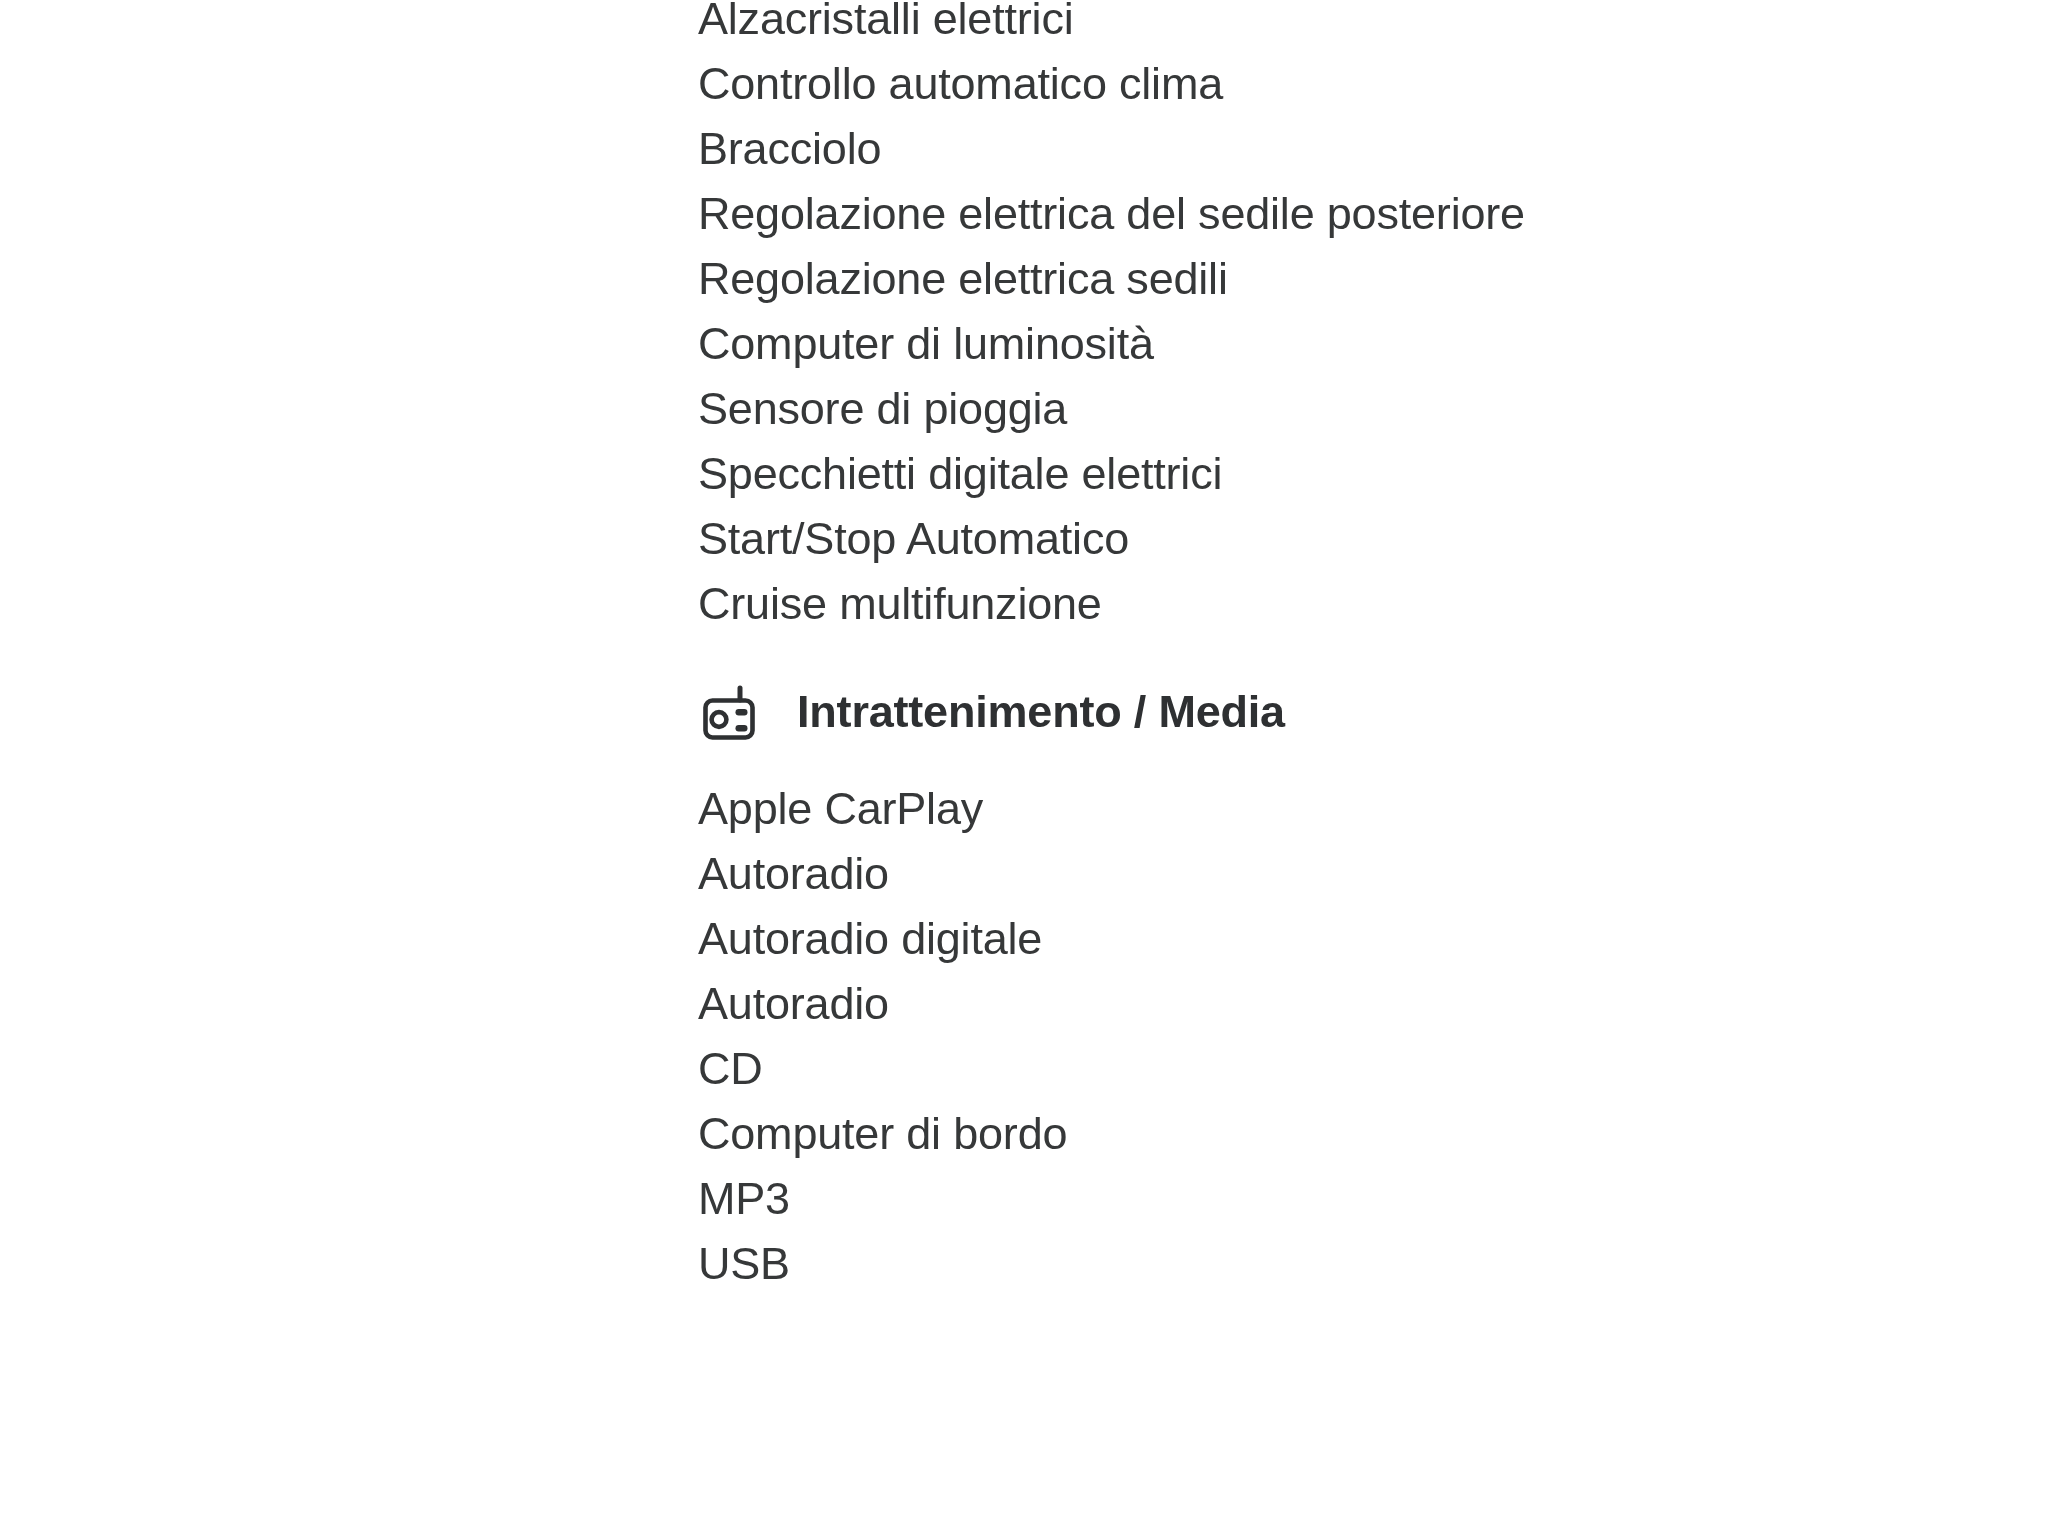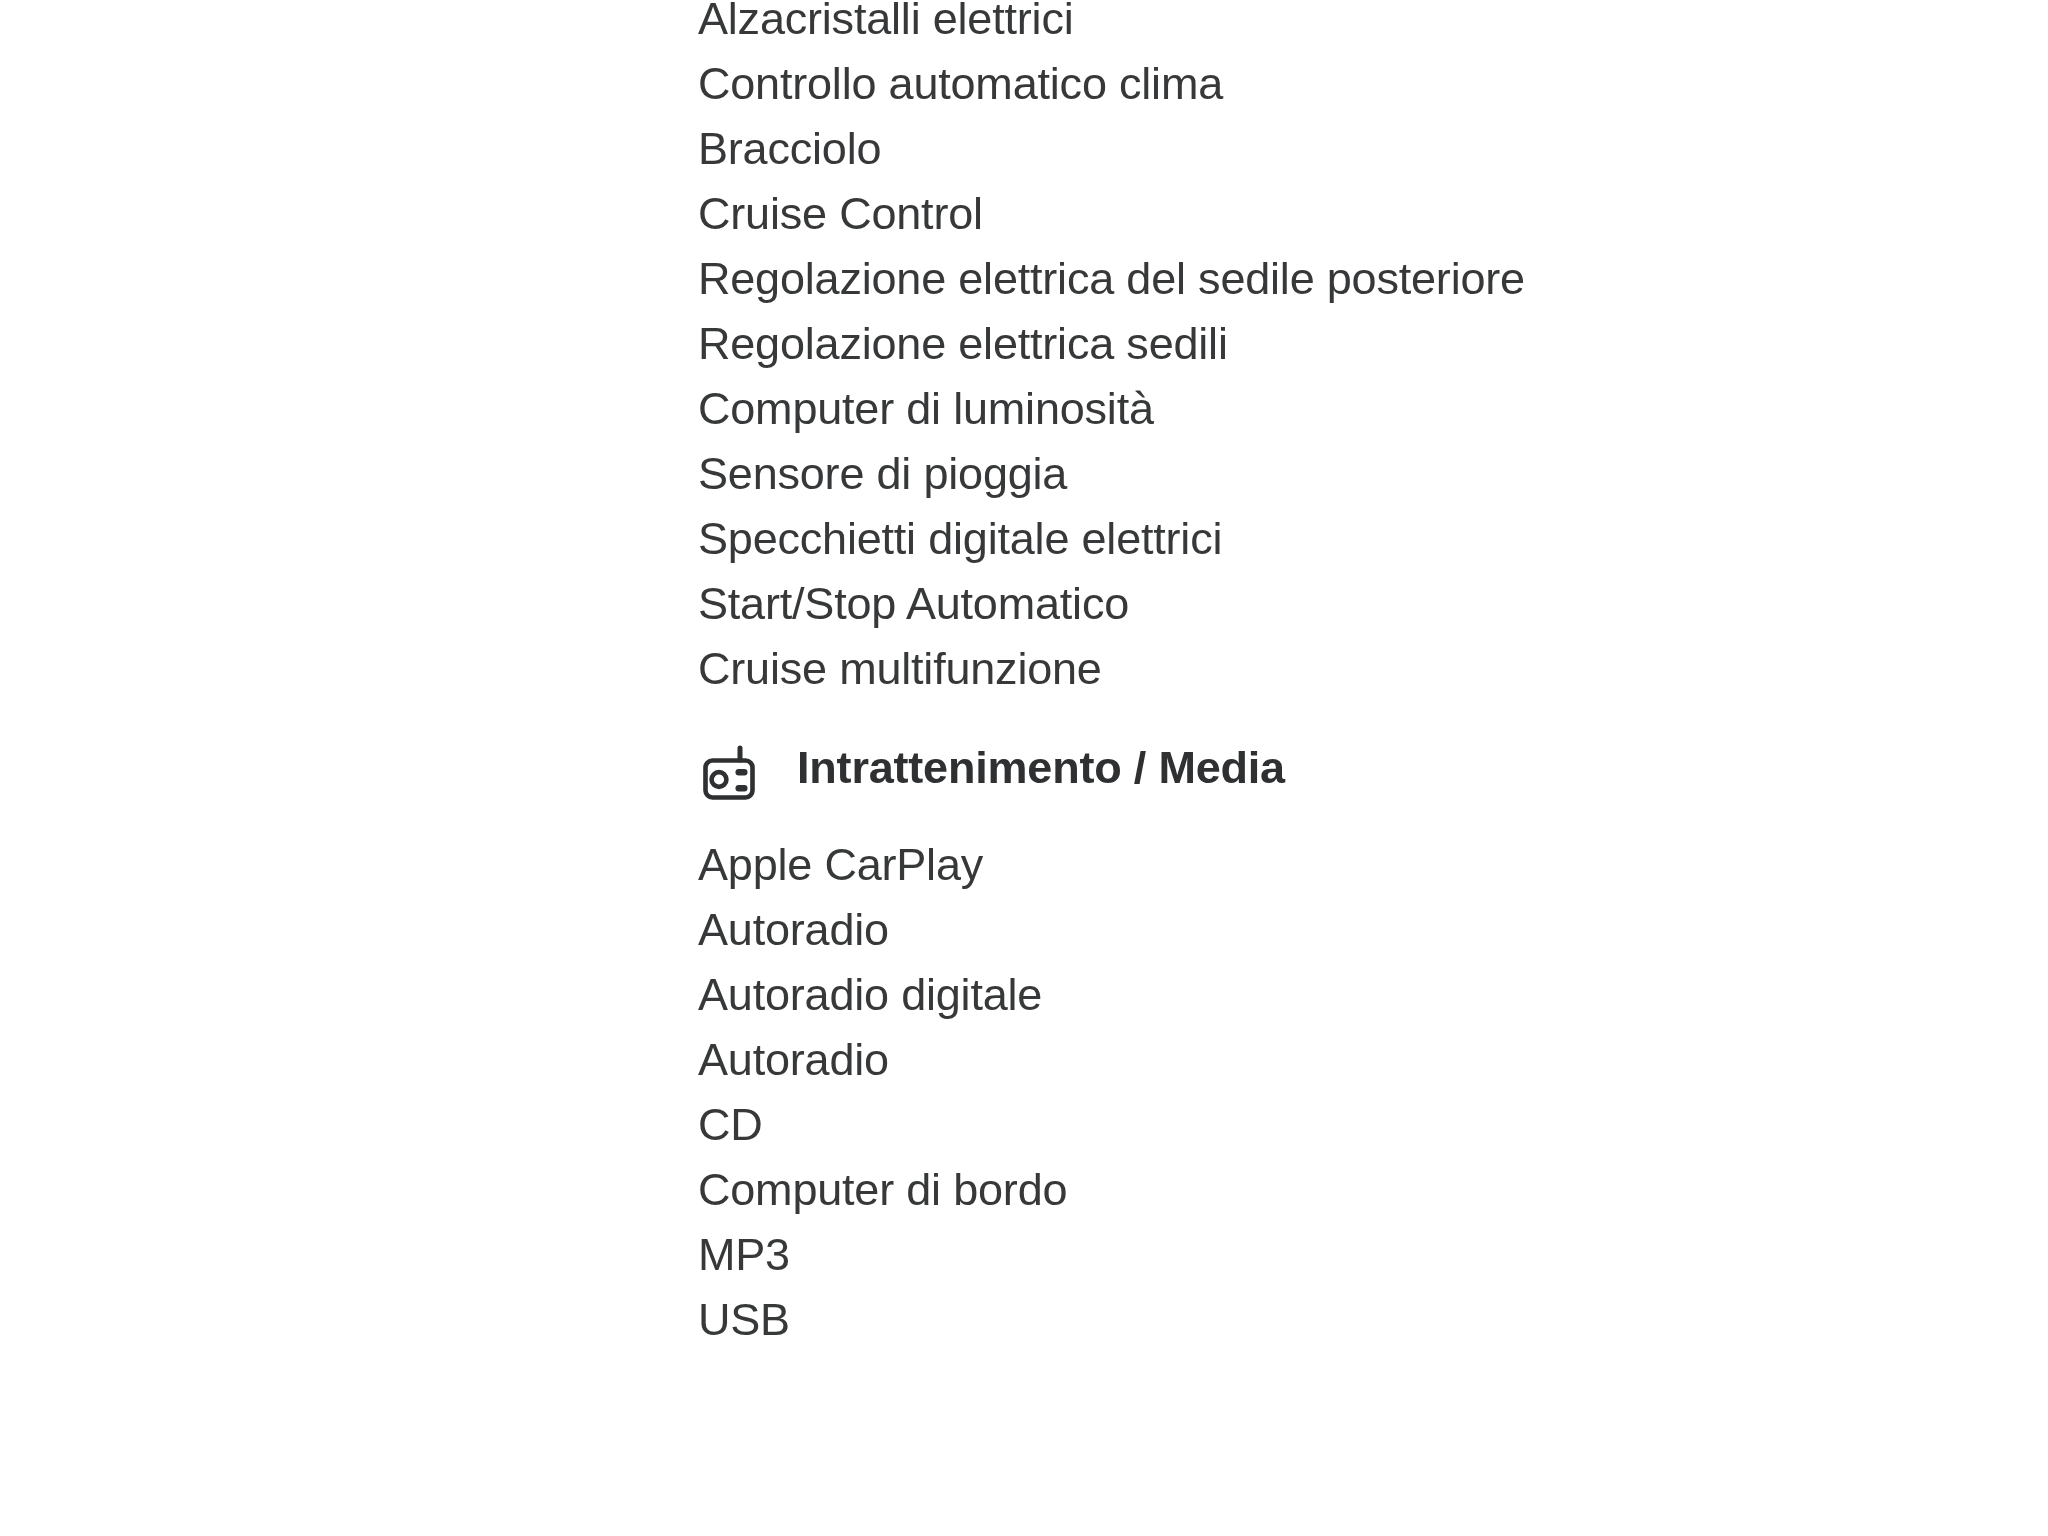--- a/index.html
+++ b/index.html
@@ -32,23 +32,23 @@
   ul.feature-list li {
     height: 65px;
     line-height: 65px;
     font-size: 45px;
     color: #363839;
     letter-spacing: -0.2px;
     white-space: nowrap;
   }
   .section-header {
     display: flex;
-    align-items: flex-end;
+    align-items: center;
     height: 65px;
-    margin-top: 34px;
+    margin-top: 43px;
     margin-bottom: 32px;
   }
   .section-header .icon-wrap {
     width: 52px;
     height: 56px;
     margin-left: 5px;
     flex: 0 0 auto;
   }
   .section-header .icon-wrap svg {
     display: block;
@@ -67,21 +67,20 @@
 </style>
 </head>
 <body>
 
 <div class="equipment">
 
   <ul class="feature-list top">
       <li>Alzacristalli elettrici</li>
       <li>Controllo automatico clima</li>
       <li>Bracciolo</li>
-      <li>Cruise Control</li>
       <li>Regolazione elettrica del sedile posteriore</li>
       <li>Regolazione elettrica sedili</li>
       <li>Computer di luminosità</li>
       <li>Sensore di pioggia</li>
       <li>Specchietti digitale elettrici</li>
       <li>Start/Stop Automatico</li>
       <li>Cruise multifunzione</li>
     </ul>
 
   <div class="section-header">

